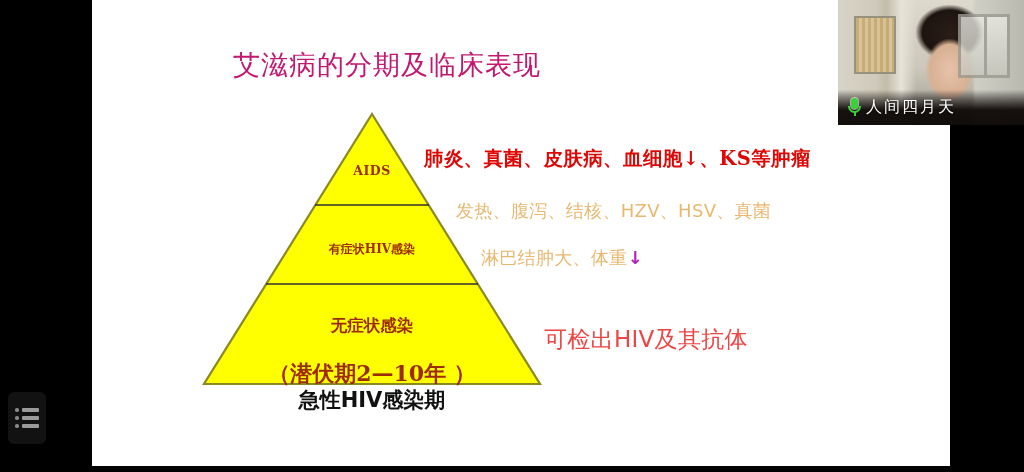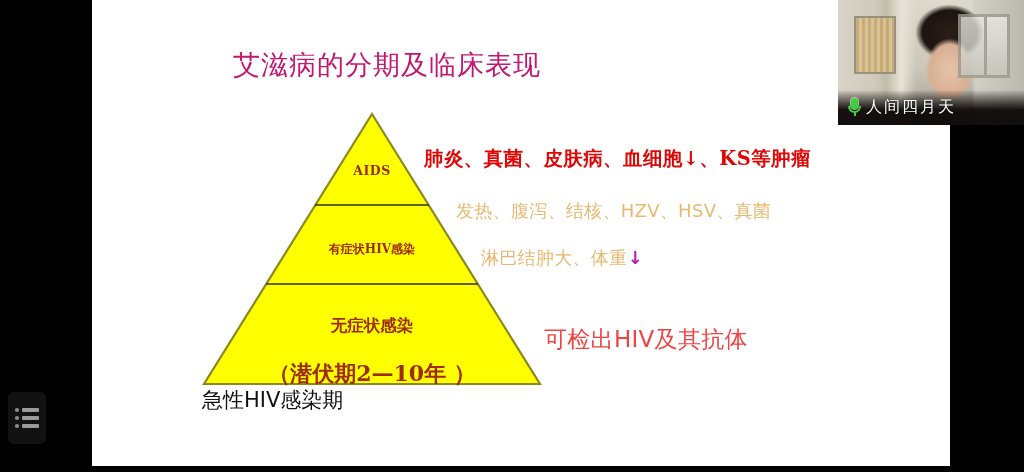--- a/index.html
+++ b/index.html
@@ -92,22 +92,23 @@
     font-size: 16.5px;
   }
   .lbl-asymp2 {
     left: 0; right: 0; top: 227px;
     font-size: 22px;
     margin-top: 20px;
   }
 
   .acute-label {
     position: absolute; left: 110px; width: 340px; top: 386px;
+    text-align: center;
     color: #111;
-    font-size: 21px; font-weight: normal;
+    font-size: 21px; font-weight: bold;
     font-family: "DejaVu Sans", "Liberation Sans", sans-serif;
     white-space: nowrap;
   }
 
   
   .ann {
     position: absolute;
     white-space: nowrap;
     font-family: "DejaVu Sans", "Liberation Sans", sans-serif;
     margin-left: 12px;

